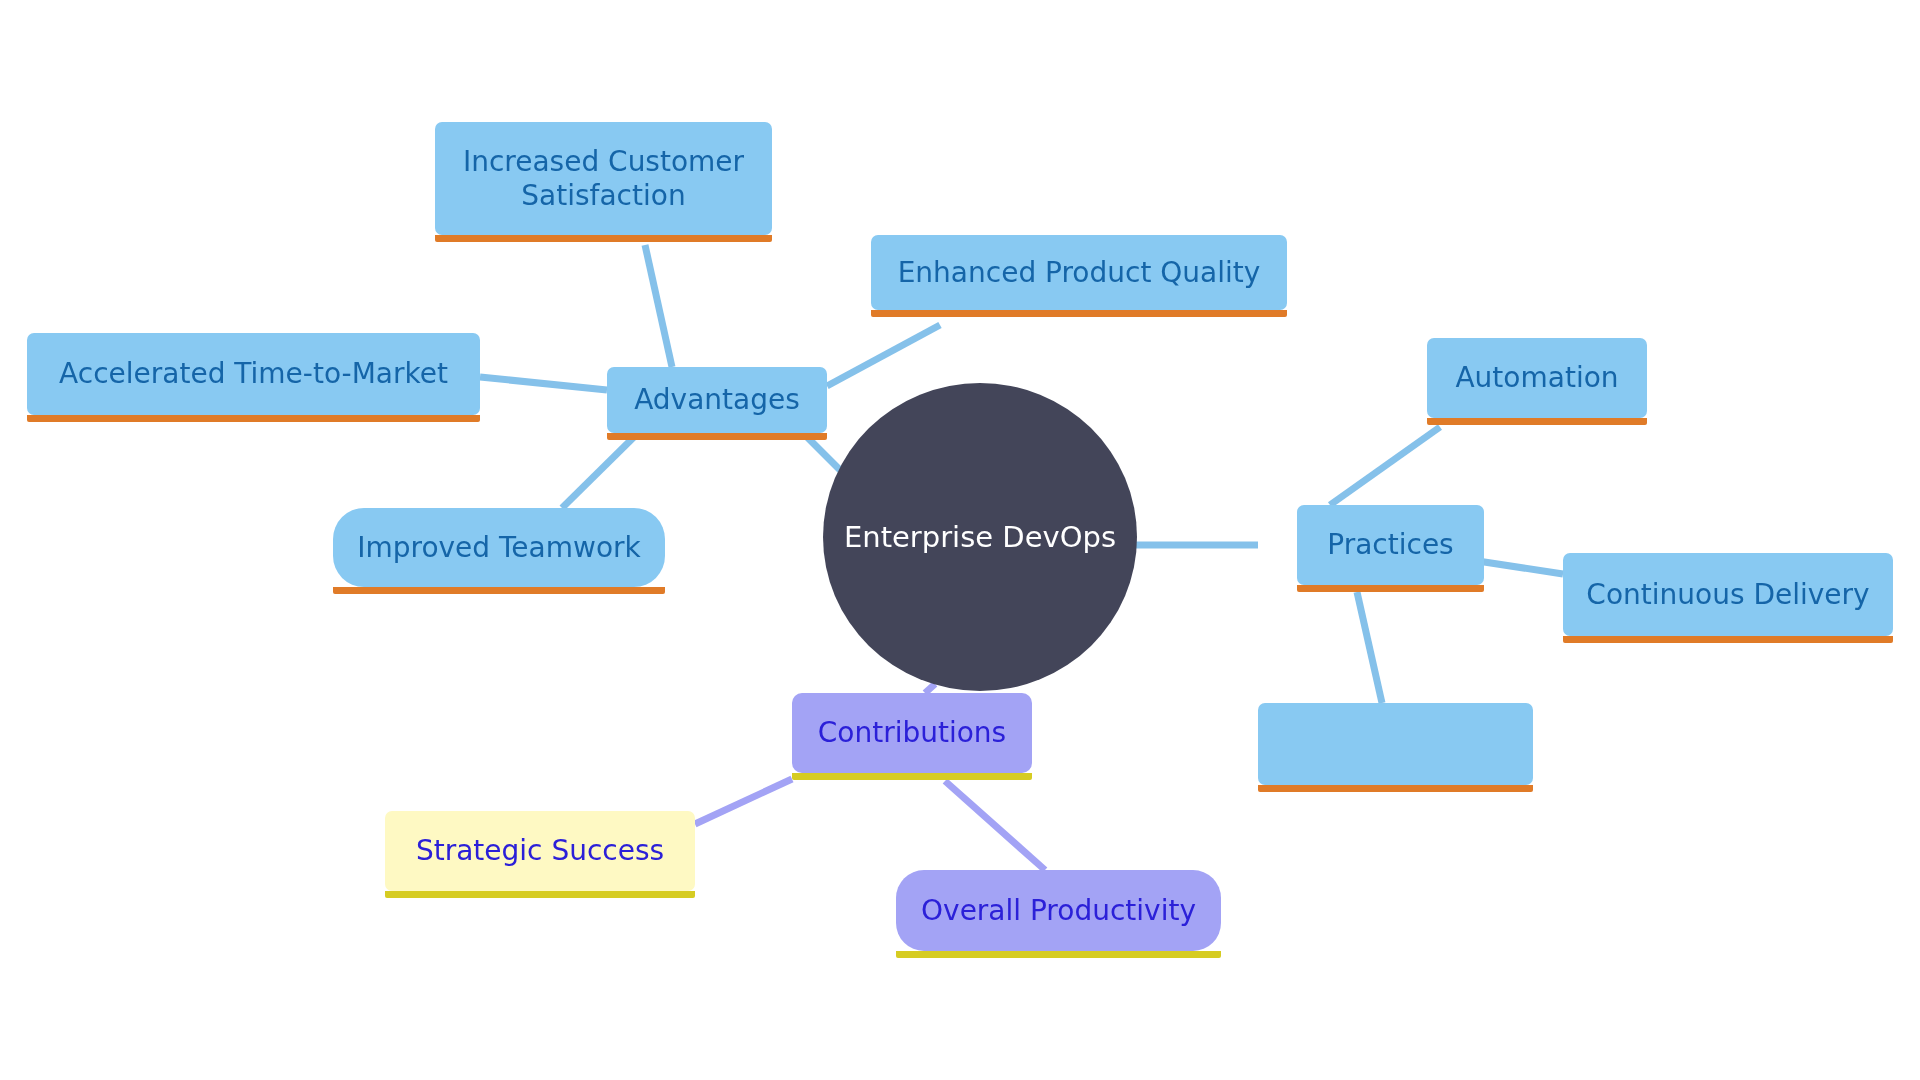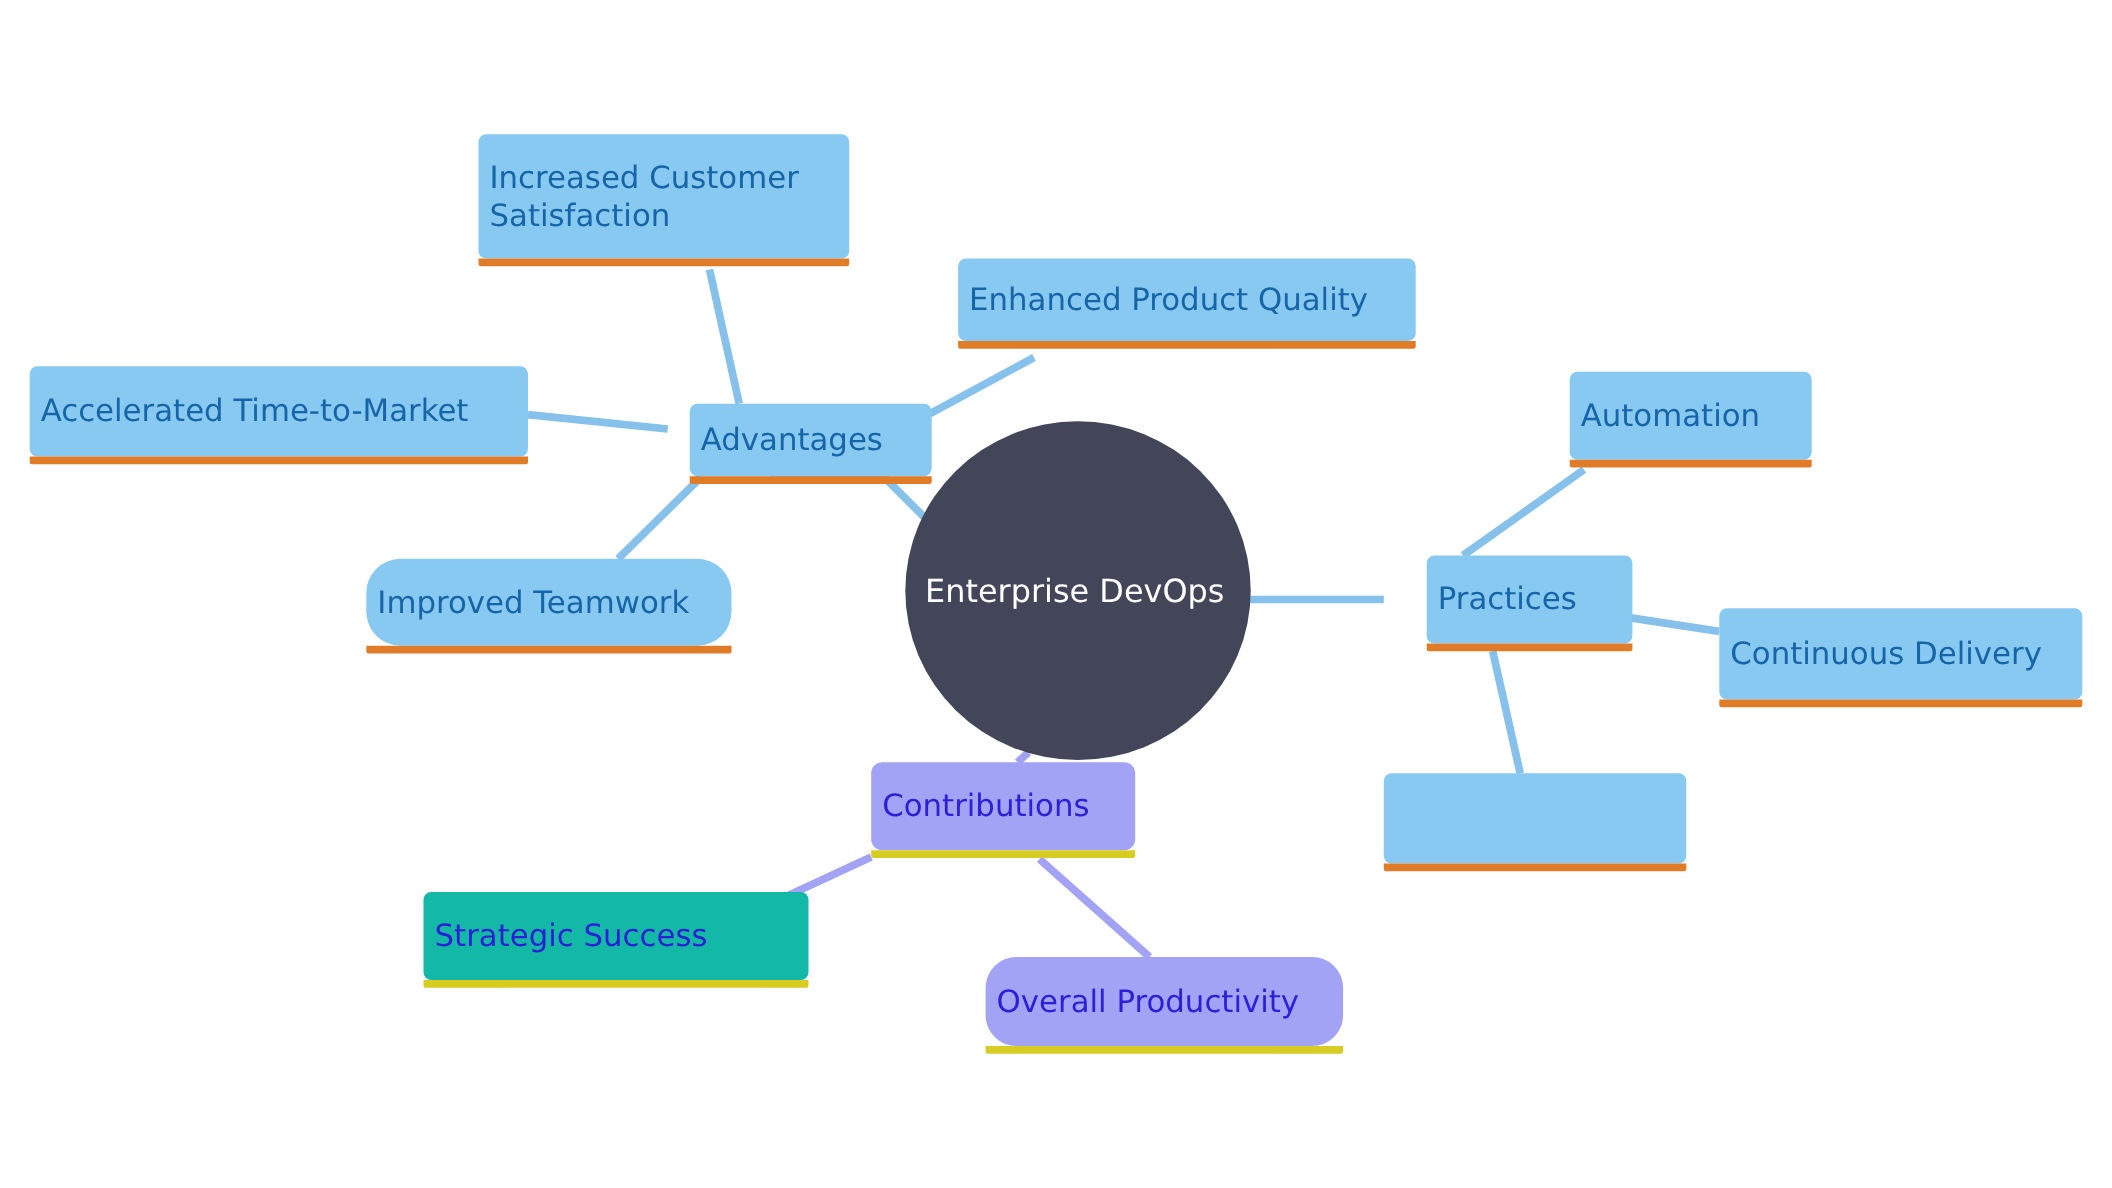--- a/index.html
+++ b/index.html
@@ -25,21 +25,21 @@
     top: 0;
     width: 1920px;
     height: 1080px;
   }
   .node {
     position: absolute;
     box-sizing: border-box;
     display: flex;
     align-items: center;
     justify-content: center;
-    text-align: left;
+    text-align: center;
     line-height: 1.18;
   }
   .node-rect {
     border-radius: 7px;
   }
   .node-rect .node-label {
     position: relative;
     z-index: 2;
     padding: 0 10px;
     width: 100%;
@@ -80,21 +80,21 @@
       <path d="M 1445 556 L 1563 574" stroke="#85c1ea" stroke-width="7" fill="none" stroke-linecap="butt" stroke-linejoin="round"></path>
       <path d="M 1357 592 L 1382 703" stroke="#85c1ea" stroke-width="7" fill="none" stroke-linecap="butt" stroke-linejoin="round"></path>
       <path d="M 792 779 L 695 824" stroke="#a3a3f5" stroke-width="7" fill="none" stroke-linecap="butt" stroke-linejoin="round"></path>
       <path d="M 945 781 L 1045 870" stroke="#a3a3f5" stroke-width="7" fill="none" stroke-linecap="butt" stroke-linejoin="round"></path>
     </svg>
 
   <div class="node node-circle" style="left: 823px; top: 383px; width: 314px; height: 308px; font-size: 29px; background: rgb(67, 69, 89); color: rgb(255, 255, 255);">
     <span class="node-label">Enterprise DevOps</span>
   </div>
 
-  <div class="node node-rect" style="left: 607px; top: 367px; width: 220px; height: 66px; font-size: 28px; background: rgb(136, 201, 242); color: rgb(21, 101, 168); margin-left: 20px;">
+  <div class="node node-rect" style="left: 607px; top: 367px; width: 220px; height: 66px; font-size: 28px; background: rgb(136, 201, 242); color: rgb(21, 101, 168);">
     <span class="underline" style="background: rgb(224, 123, 40);"></span>
     <span class="node-label">Advantages</span>
   </div>
 
   <div class="node node-rect" style="left: 1258px; top: 505px; width: 187px; height: 80px; font-size: 28px; background: rgb(136, 201, 242); color: rgb(21, 101, 168); margin-left: 39px;">
     <span class="underline" style="background: rgb(224, 123, 40);"></span>
     <span class="node-label">Practices</span>
   </div>
 
   <div class="node node-rect" style="left: 792px; top: 693px; width: 240px; height: 80px; font-size: 28px; background: rgb(163, 163, 245); color: rgb(43, 32, 216); border-radius: 10px;">
@@ -129,21 +129,21 @@
 
   <div class="node node-rect" style="left: 1563px; top: 553px; width: 330px; height: 83px; font-size: 28px; background: rgb(136, 201, 242); color: rgb(21, 101, 168);">
     <span class="underline" style="background: rgb(224, 123, 40);"></span>
     <span class="node-label">Continuous Delivery</span>
   </div>
 
   <div class="node node-rect" style="left: 1258px; top: 703px; width: 275px; height: 82px; font-size: 28px; background: rgb(136, 201, 242); color: rgb(21, 101, 168);">
     <span class="underline" style="background: rgb(224, 123, 40);"></span>
   </div>
 
-  <div class="node node-rect" style="left: 385px; top: 811px; width: 350px; height: 80px; font-size: 28px; background: #14b8a6; color: rgb(43, 32, 216);">
+  <div class="node node-rect" style="left: 385px; top: 811px; width: 310px; height: 80px; font-size: 28px; background: #fef9c3; color: rgb(43, 32, 216);">
     <span class="underline" style="background: rgb(214, 204, 34);"></span>
     <span class="node-label">Strategic Success</span>
   </div>
 
   <div class="node node-rect" style="left: 896px; top: 870px; width: 325px; height: 81px; font-size: 28px; background: rgb(163, 163, 245); color: rgb(43, 32, 216); border-radius: 28px;">
     <span class="underline" style="background: rgb(214, 204, 34);"></span>
     <span class="node-label">Overall Productivity</span>
   </div>
 
 </div>

